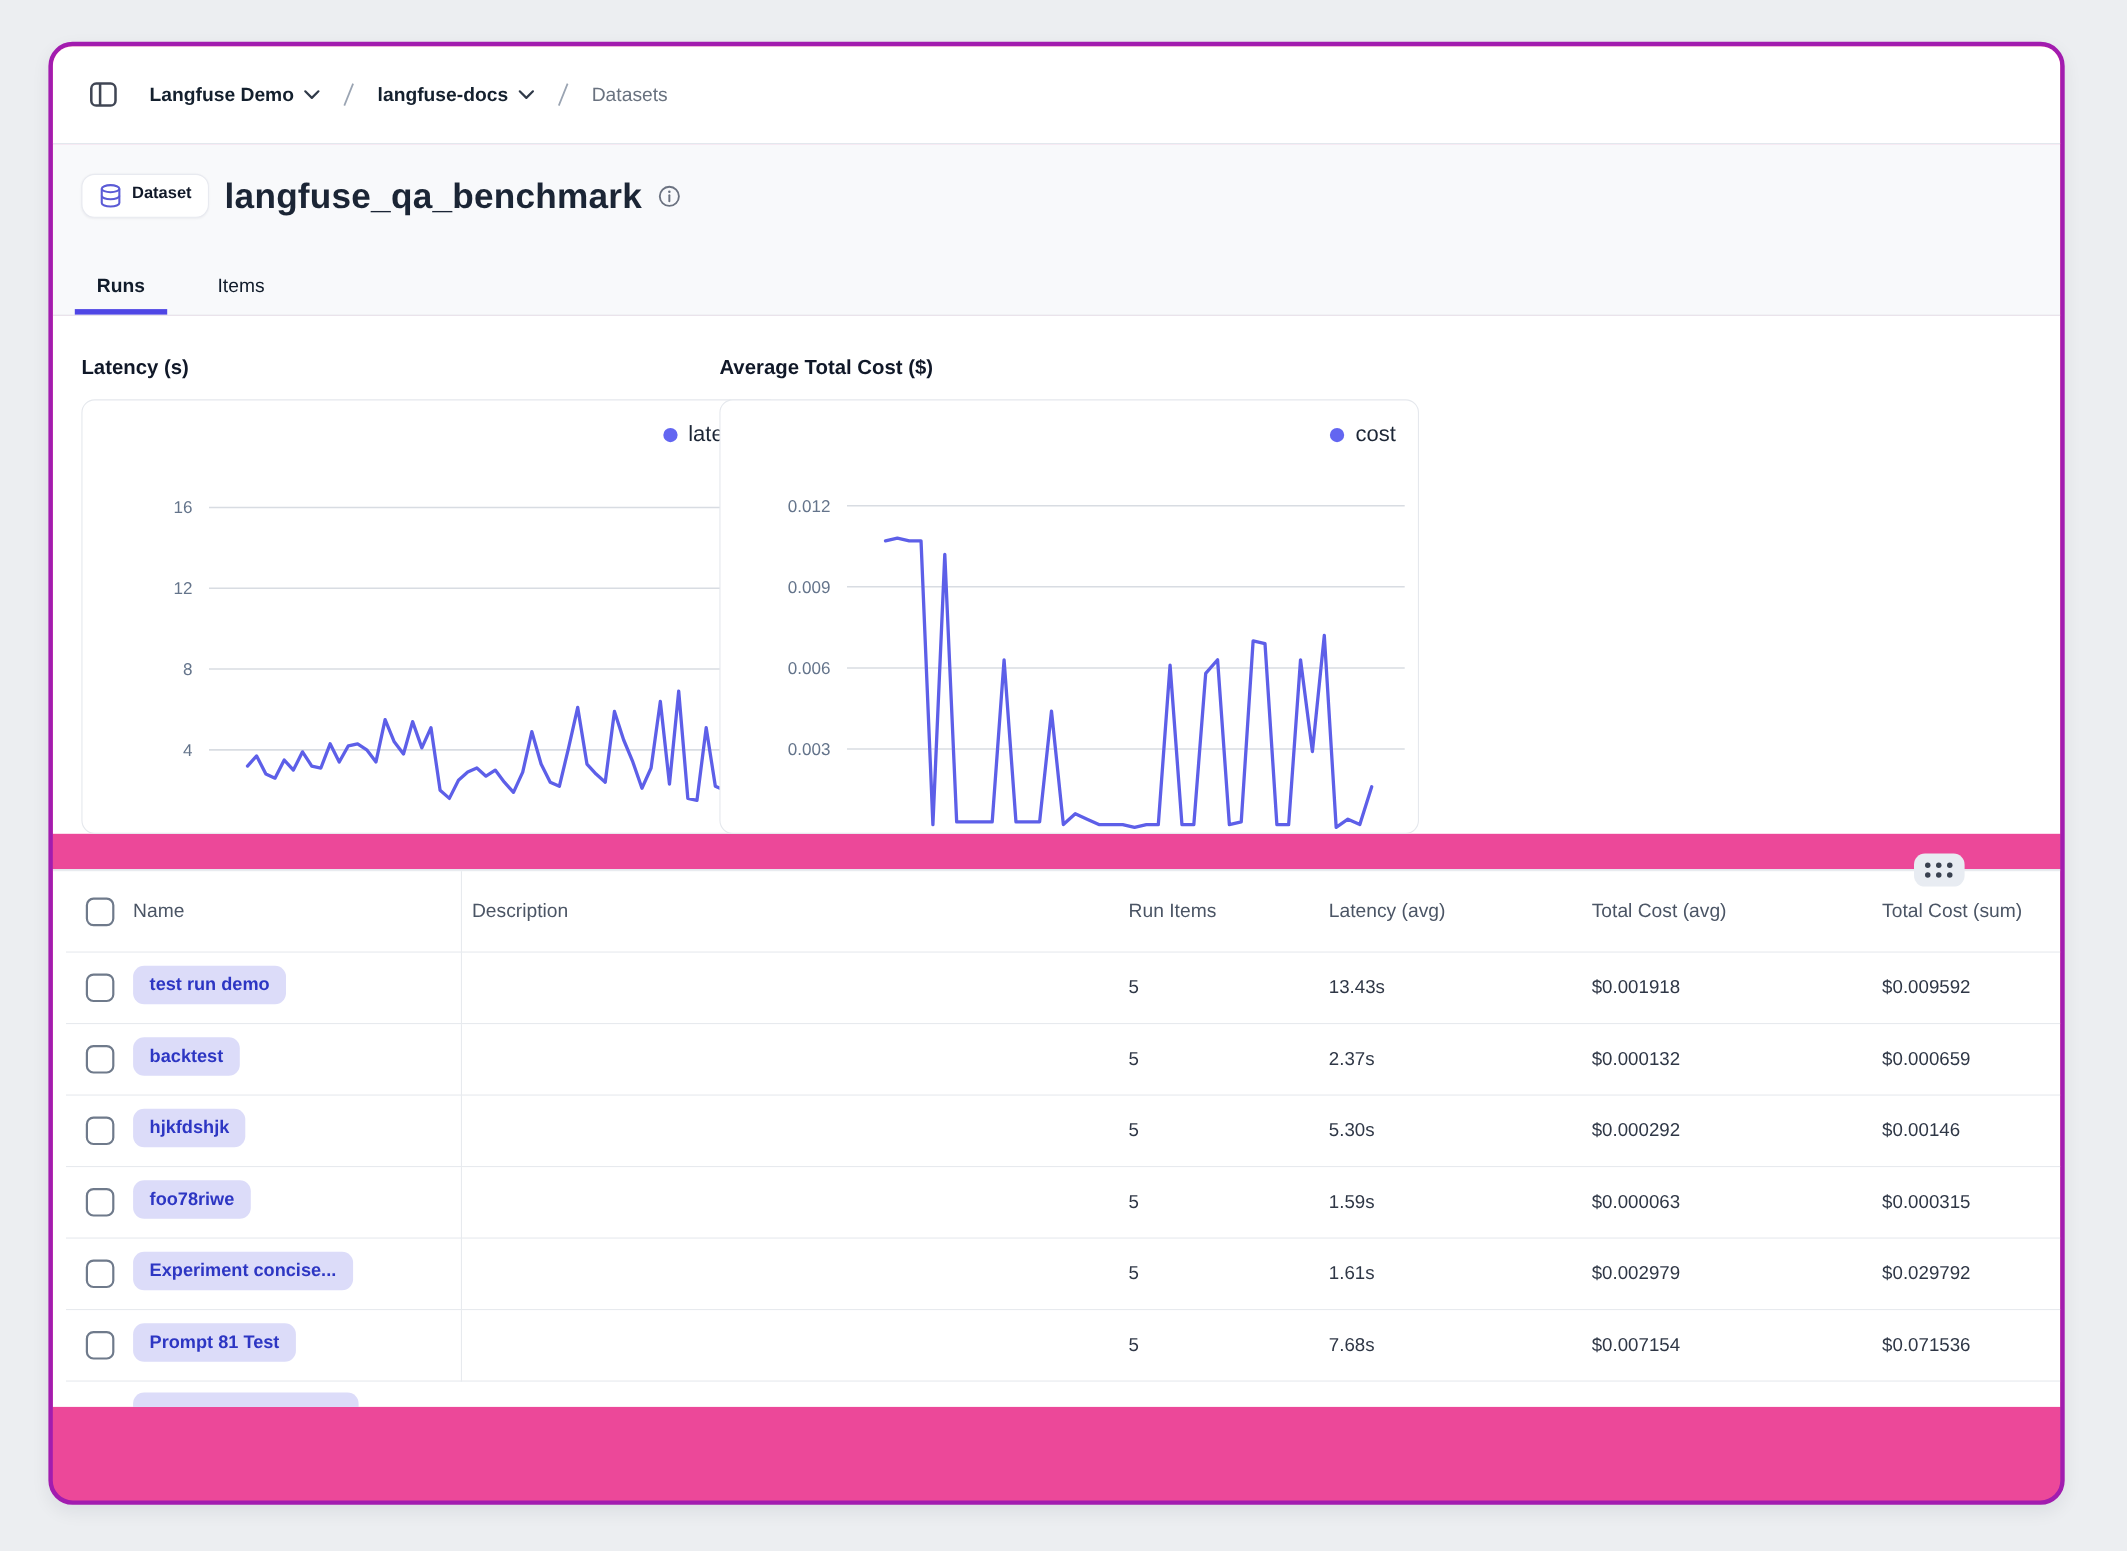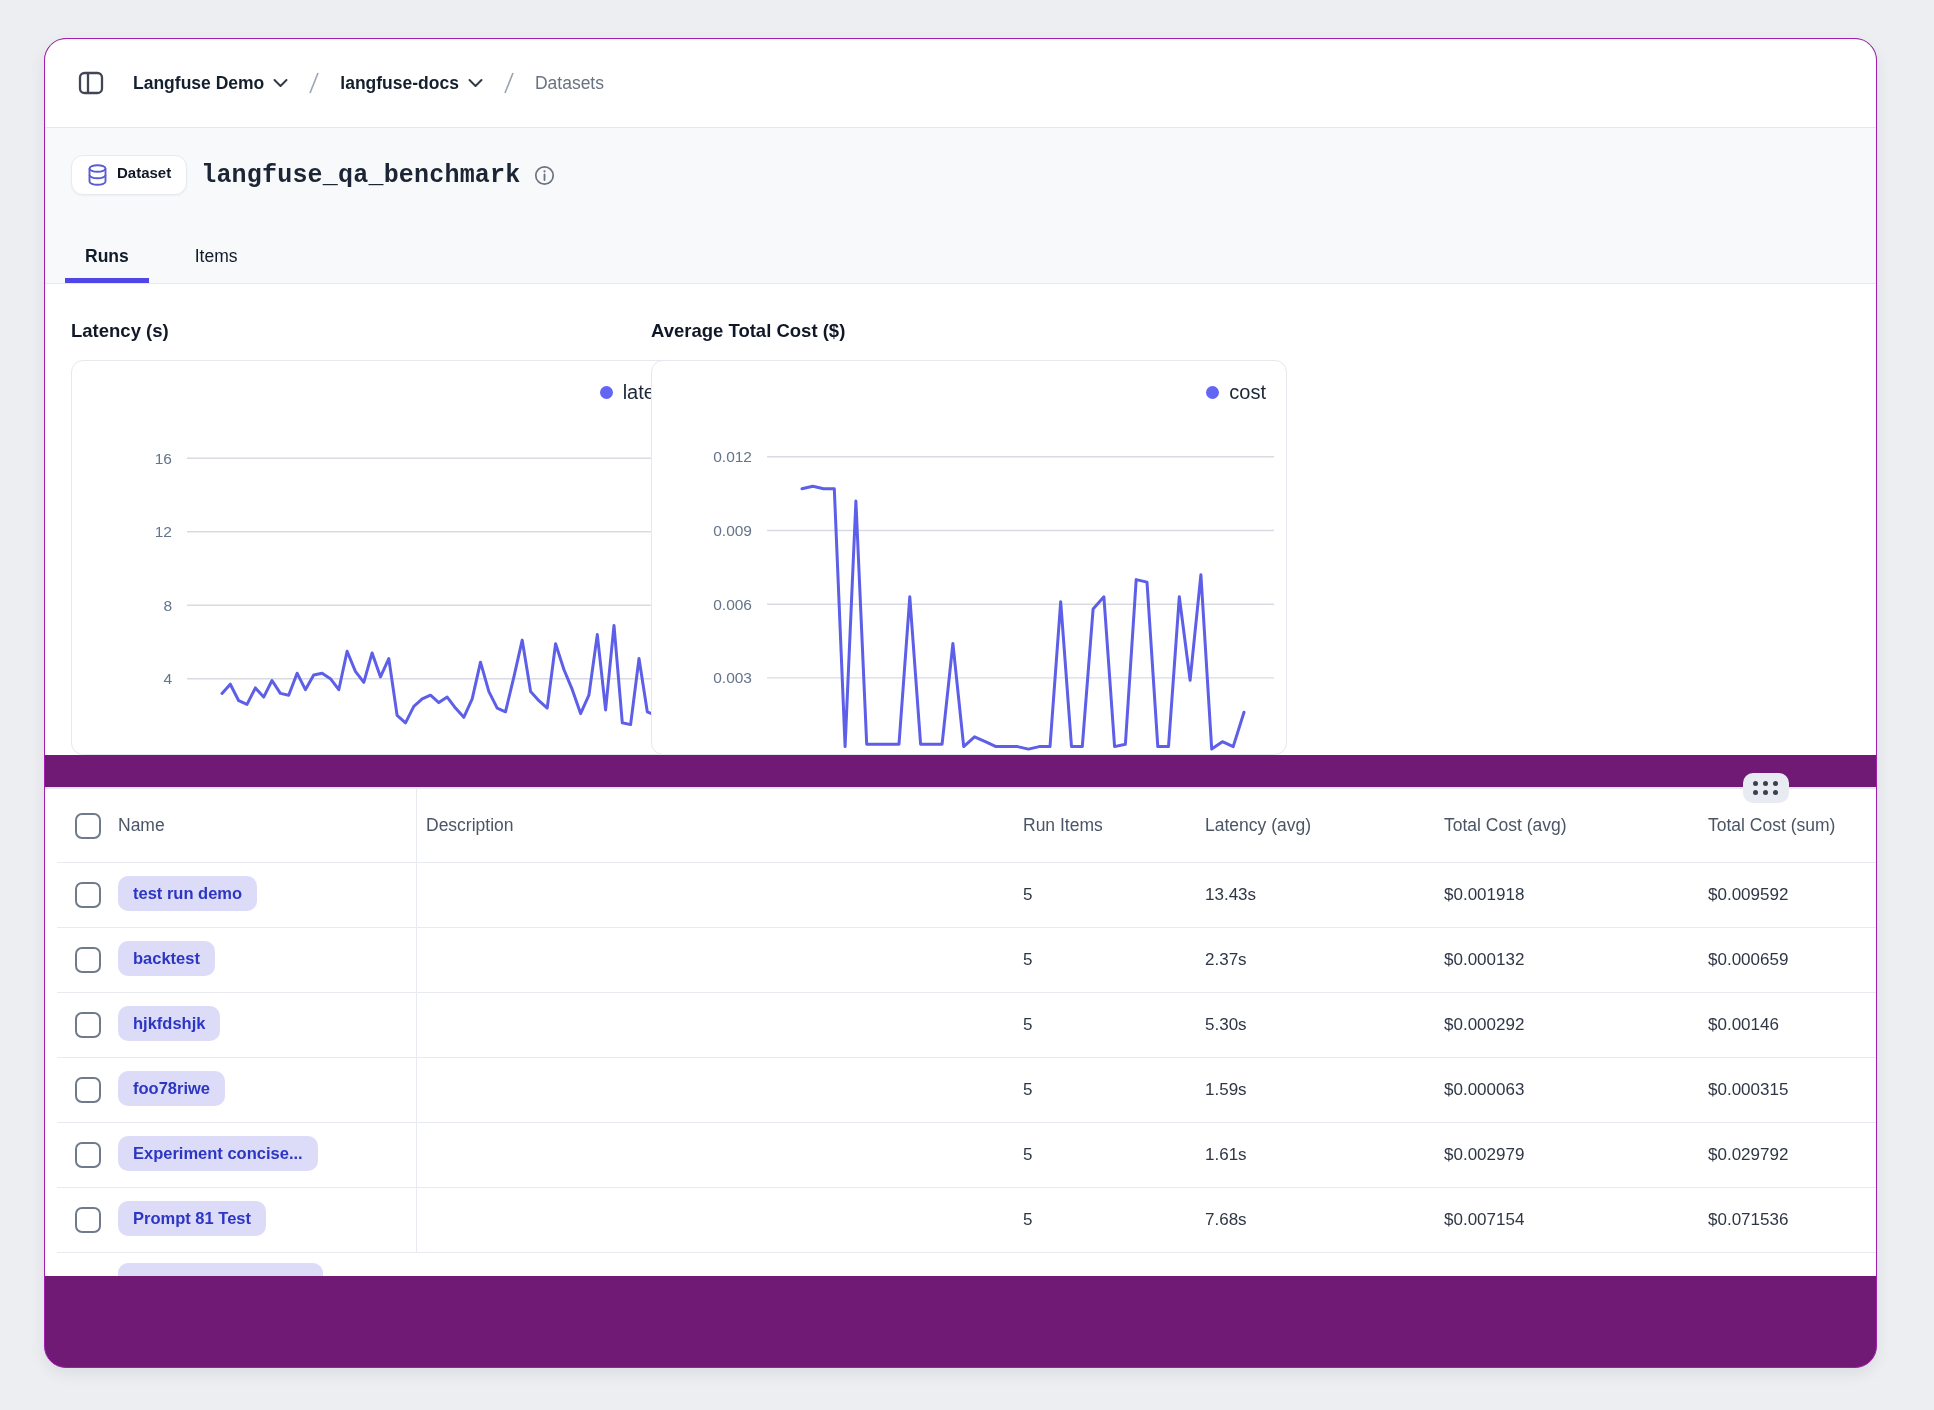--- a/index.html
+++ b/index.html
@@ -7,22 +7,22 @@
   body {
     background:#eceef1;
     font-family:"Liberation Sans","DejaVu Sans",sans-serif;
     color:#17202e;
     overflow:hidden;
     position:relative;
   }
   .card {
     position:absolute; left:44px; top:38px;
     width:1833px; height:1330px;
-    background:#701a75;
-    border:1px solid #a21caf;
+    background:#ec4899;
+    border:4px solid #a21caf;
     border-radius:22px;
     box-shadow:0 6px 16px rgba(15,23,42,.07);
     overflow:hidden;
   }
   
   .topbar {
     height:89px; display:flex; align-items:center;
     padding:0 26px; border-bottom:1px solid #e3e8ee;
     background:#fff;
   }
@@ -46,21 +46,21 @@
     padding:24px 26px 0 26px;
     position:relative;
   }
   .title-row { display:flex; align-items:center; gap:14px; height:46px; }
   .ds-badge {
     display:inline-flex; align-items:flex-start; gap:9px;
     background:#fff; border:1px solid #e8eaf0; border-radius:12px;
     padding:8px 15px; box-shadow:0 1px 2px rgba(15,23,42,.05);
   }
   .ds-badge span { font-size:15px; font-weight:700; color:#101828; }
-  .page-title { font-size:25px; font-weight:700; color:#1b2535; letter-spacing:.2px;font-family:Liberation Mono, monospace; }
+  .page-title { font-size:32px; font-weight:700; color:#1b2535; letter-spacing:.2px; }
   .tabs { position:absolute; left:26px; bottom:0; display:flex; gap:38px;text-align:right; }
   .tab {
     position:relative; padding:0 14px 16px 14px;
     font-size:17.5px; color:#111c2b; cursor:pointer;
   }
   .tab.active { font-weight:600; }
   .tab.active::after {
     content:""; position:absolute; left:-6px; right:-6px; bottom:0;
     height:5px; background:#4f46e5;
   }

